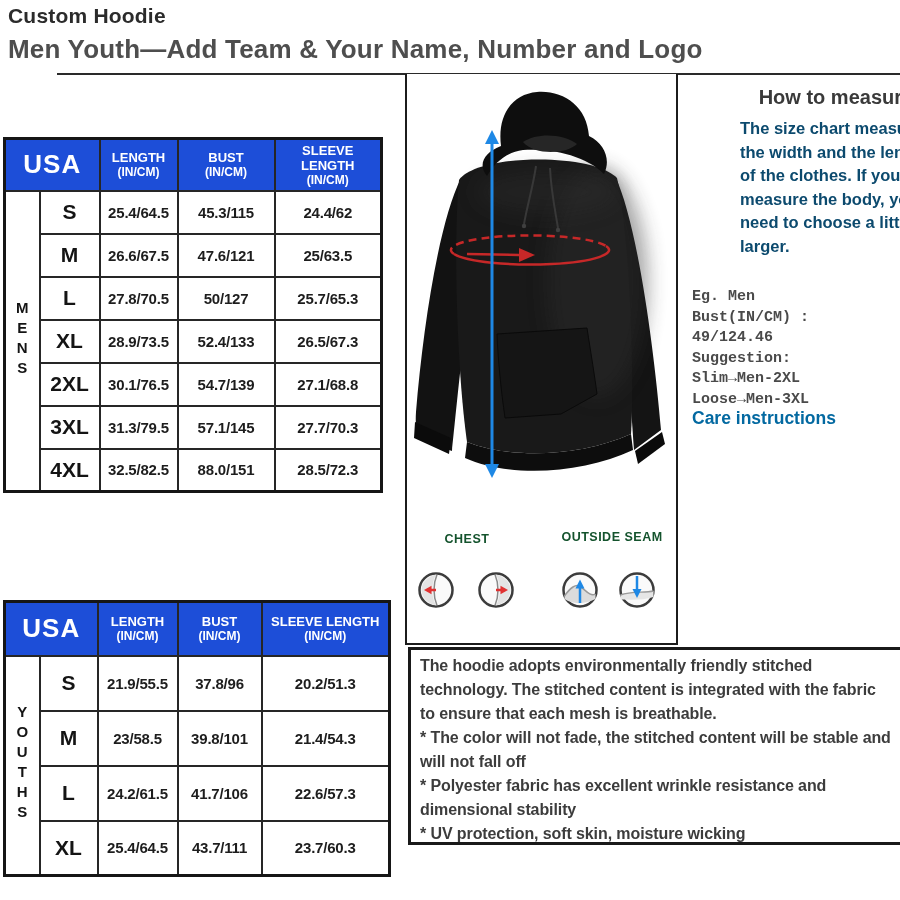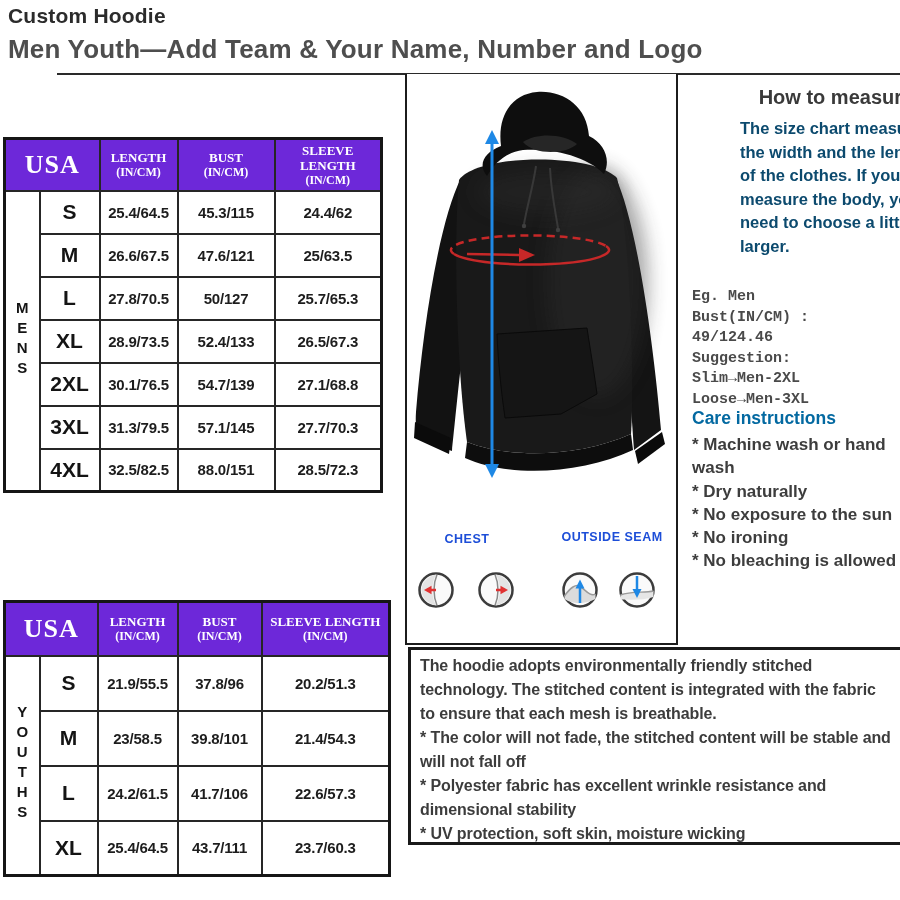--- a/index.html
+++ b/index.html
@@ -8,42 +8,42 @@
 
   
   .title{position:absolute;left:8px;top:4px;font-size:21px;font-weight:bold;color:#2b2b2b;letter-spacing:.2px;}
   .subtitle{position:absolute;left:8px;top:34px;font-size:26px;font-weight:bold;color:#4e4e4e;letter-spacing:.2px;}
   .top-rule{position:absolute;left:57px;top:73px;width:843px;border-top:2px solid #2a2a2a;}
 
   
   .size-table{position:absolute;border-collapse:collapse;table-layout:fixed;background:#fff;
               border:3px solid #161616;}
   .size-table th,.size-table td{border:2px solid #262626;text-align:center;vertical-align:middle;padding:0;}
-  .size-table thead th{background:#6d28d9;color:#ffffff;font-family:Liberation Serif, serif;}
+  .size-table thead th{background:#1d4ed8;color:#ffffff;}
   .usa-cell{font-size:26px;font-weight:bold;letter-spacing:1px;}
   .col-label{font-size:13px;font-weight:bold;line-height:15px;}
   .col-unit{font-size:12px;font-weight:bold;line-height:14px;}
   .size-cell{font-size:21px;font-weight:bold;color:#141414;}
   .val-cell{font-size:15px;font-weight:bold;color:#1d1d1d;letter-spacing:-.2px;}
   .group-cell{background:#fff;}
   .vtext{writing-mode:vertical-rl;text-orientation:upright;font-weight:bold;font-size:15px;
          letter-spacing:3px;color:#141414;display:inline-block;}
   #mens-table{left:3px;top:137px;width:377px;}
   #mens-table thead tr{height:52px;}
   #mens-table tbody tr{height:43px;}
   #youths-table{left:3px;top:600px;width:385px;}
   #youths-table thead tr{height:54px;}
   #youths-table tbody tr{height:55px;}
 
   
   .figure-box{position:absolute;left:405px;top:74px;width:273px;height:571px;
               border-left:2px solid #1c1c1c;border-right:2px solid #1c1c1c;border-bottom:2px solid #1c1c1c;
               box-sizing:border-box;background:#fff;}
   .hoodie-svg{position:absolute;left:0px;top:8px;}
-  .icon-label{position:absolute;font-size:12.5px;font-weight:bold;color:#1d4ed8;letter-spacing:.5px;text-align:center;}
+  .icon-label{position:absolute;font-size:12.5px;font-weight:bold;color:#14532d;letter-spacing:.5px;text-align:center;}
   #chest-label{left:5px;top:458px;width:110px;}
   #seam-label{left:143px;top:456px;width:124px;}
   .m-icon{position:absolute;top:496px;width:40px;height:40px;}
   #mi1{left:9px;} #mi2{left:69px;} #mi3{left:153px;} #mi4{left:210px;}
 
   
   .right-col{position:absolute;left:692px;top:86px;width:204px;margin-left:48px;}
   .htm-heading{font-size:20px;font-weight:bold;color:#3a3a3a;text-align:center;margin:0 0 8px 0;}
   .htm-body{font-size:16.5px;font-weight:bold;color:#0c4a6e;line-height:23.5px;white-space:pre-line;}
   .htm-example{position:absolute;left:692px;top:287px;width:204px;font-size:15px;font-weight:bold;
@@ -272,25 +272,20 @@
   <div class="right-col">
     <div class="htm-heading">How to measure?</div>
     <div class="htm-body">The size chart measures the width and the length of the clothes.  If you measure the body, you need to choose a little larger.</div>
   </div>
   <div class="htm-example">Eg. Men
 Bust(IN/CM) : 49/124.46
 Suggestion:
 Slim→Men-2XL
 Loose→Men-3XL</div>
   <div class="care-heading">Care instructions</div>
-  <div class="care-list">* Machine wash or hand wash
-* Dry naturally
-* No exposure to the sun
-* No ironing
-* No bleaching is allowed</div>
 
   <div class="notes-box">
     <div class="notes-text">The hoodie adopts environmentally friendly stitched
 technology. The stitched content is integrated with the fabric
 to ensure that each mesh is breathable.
 * The color will not fade, the stitched content will be stable and
 will not fall off
 * Polyester fabric has excellent wrinkle resistance and
 dimensional stability
 * UV protection, soft skin, moisture wicking</div>

